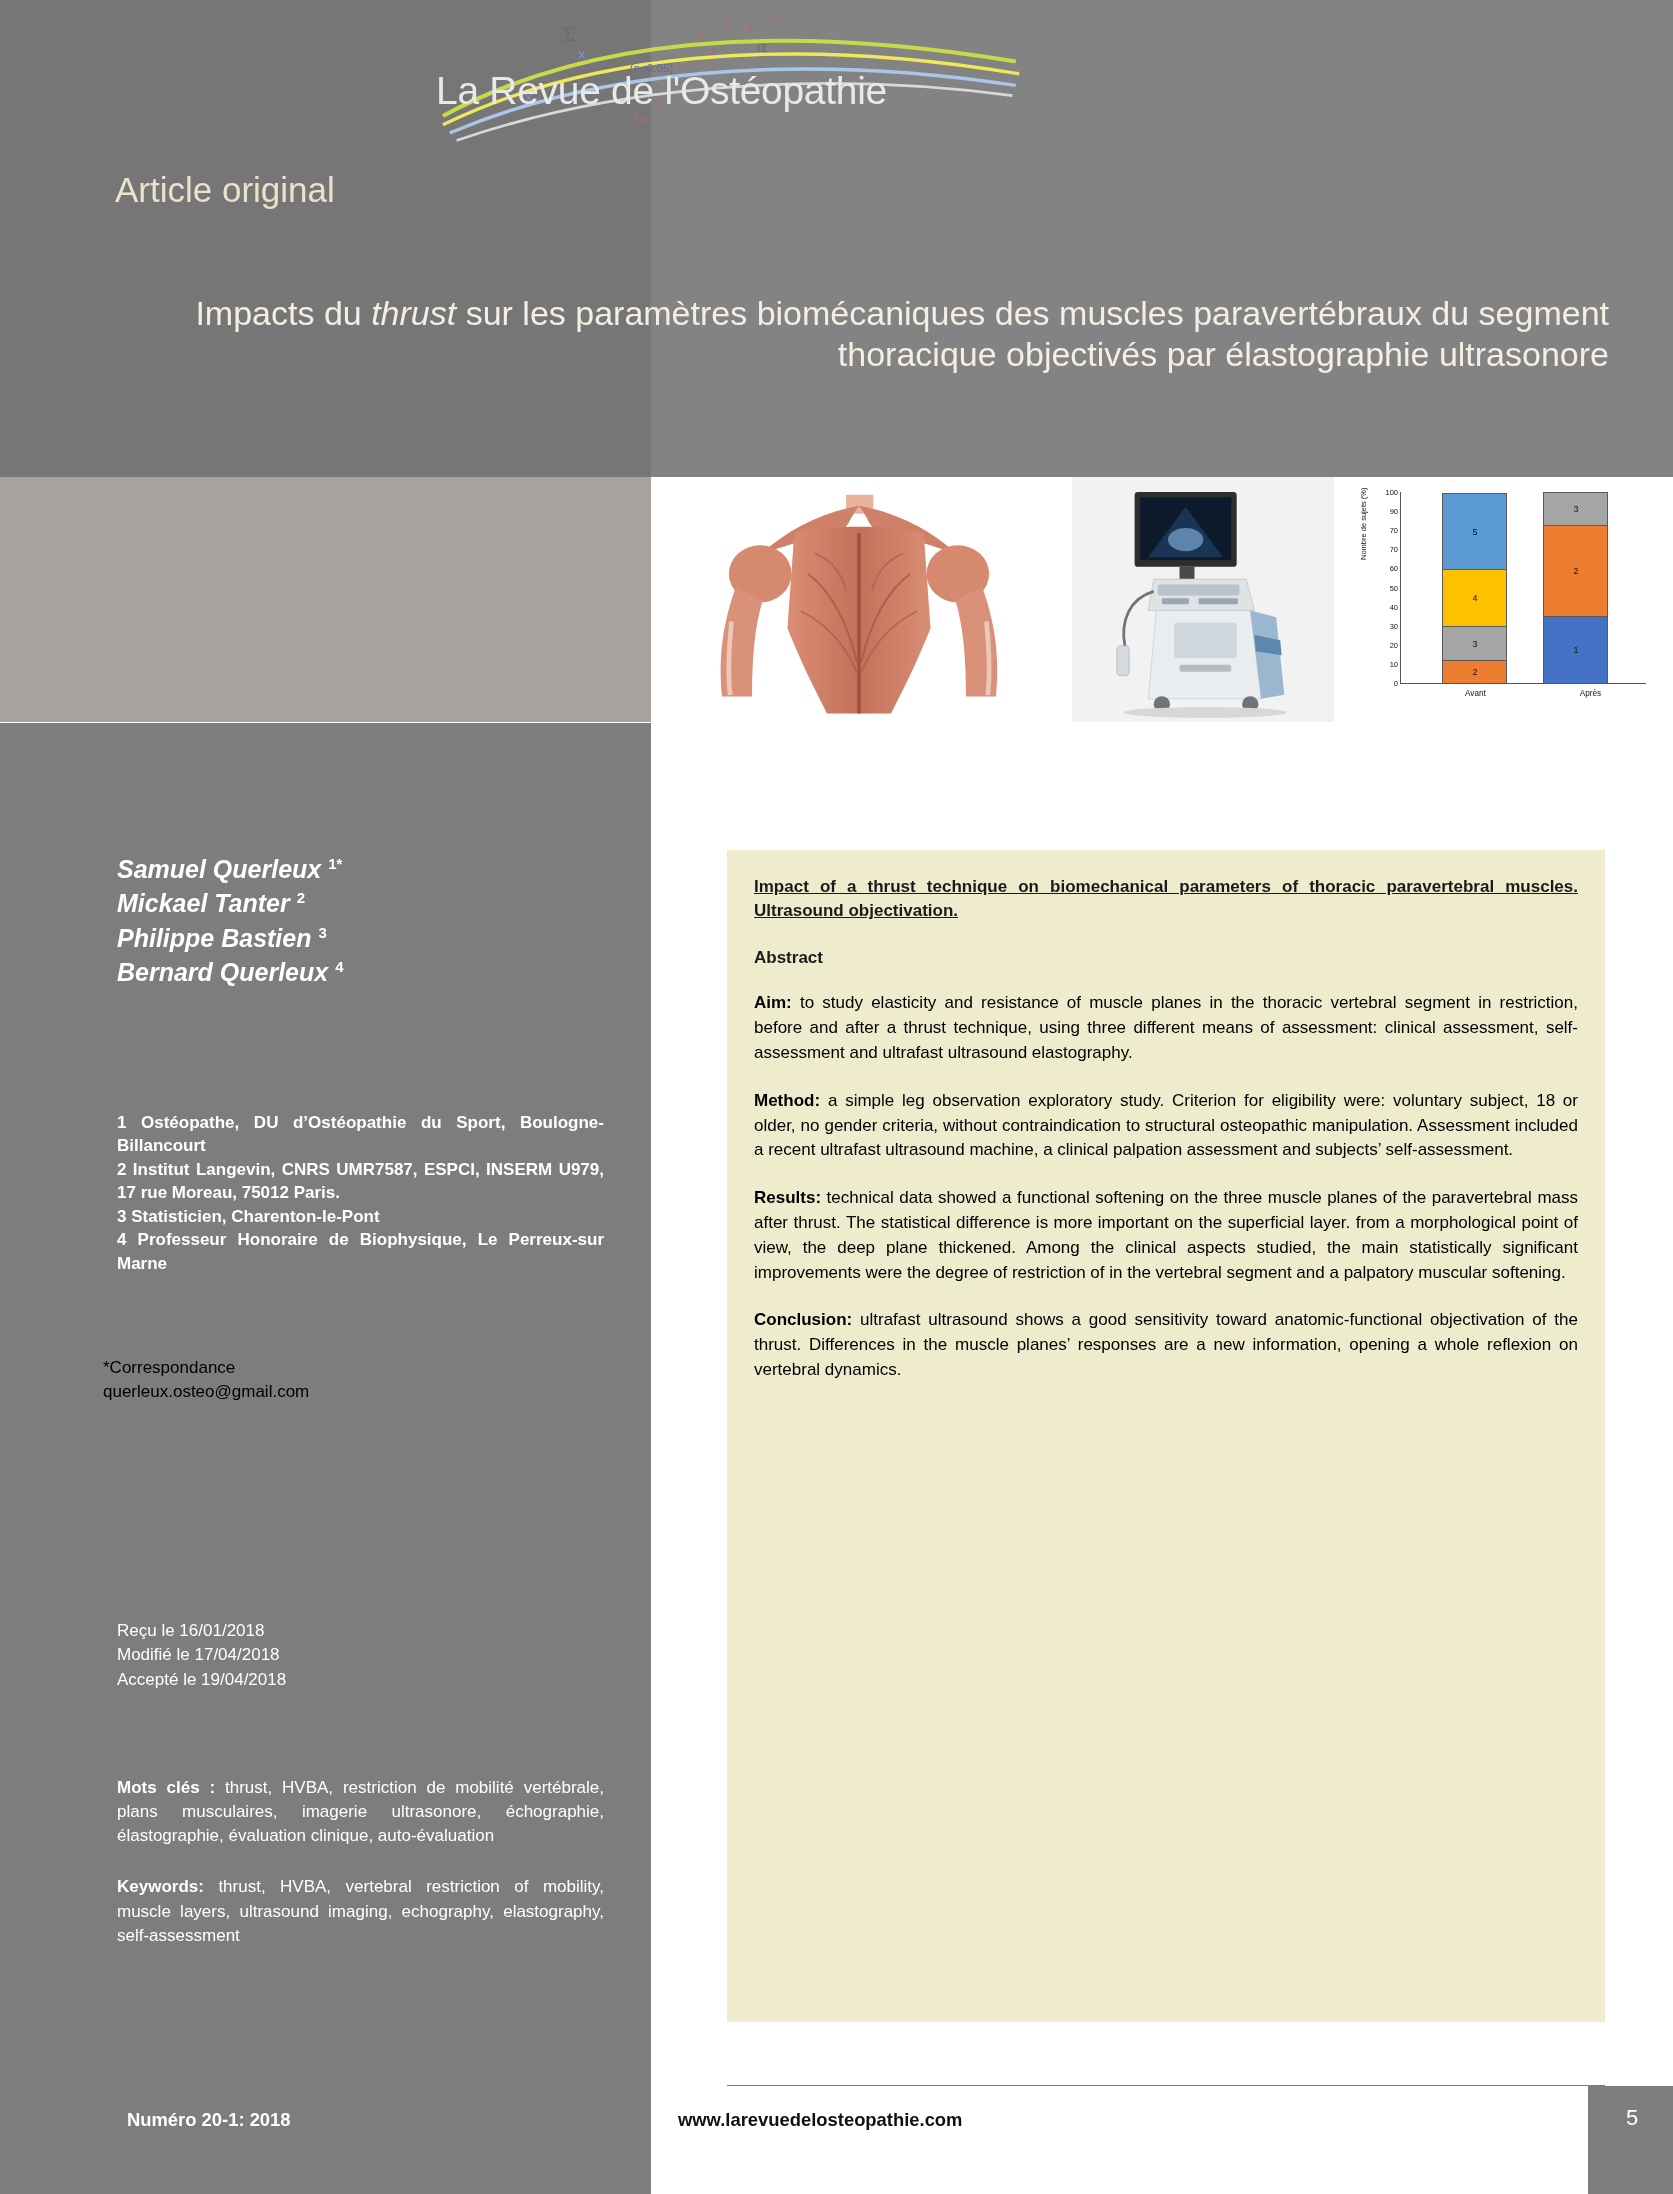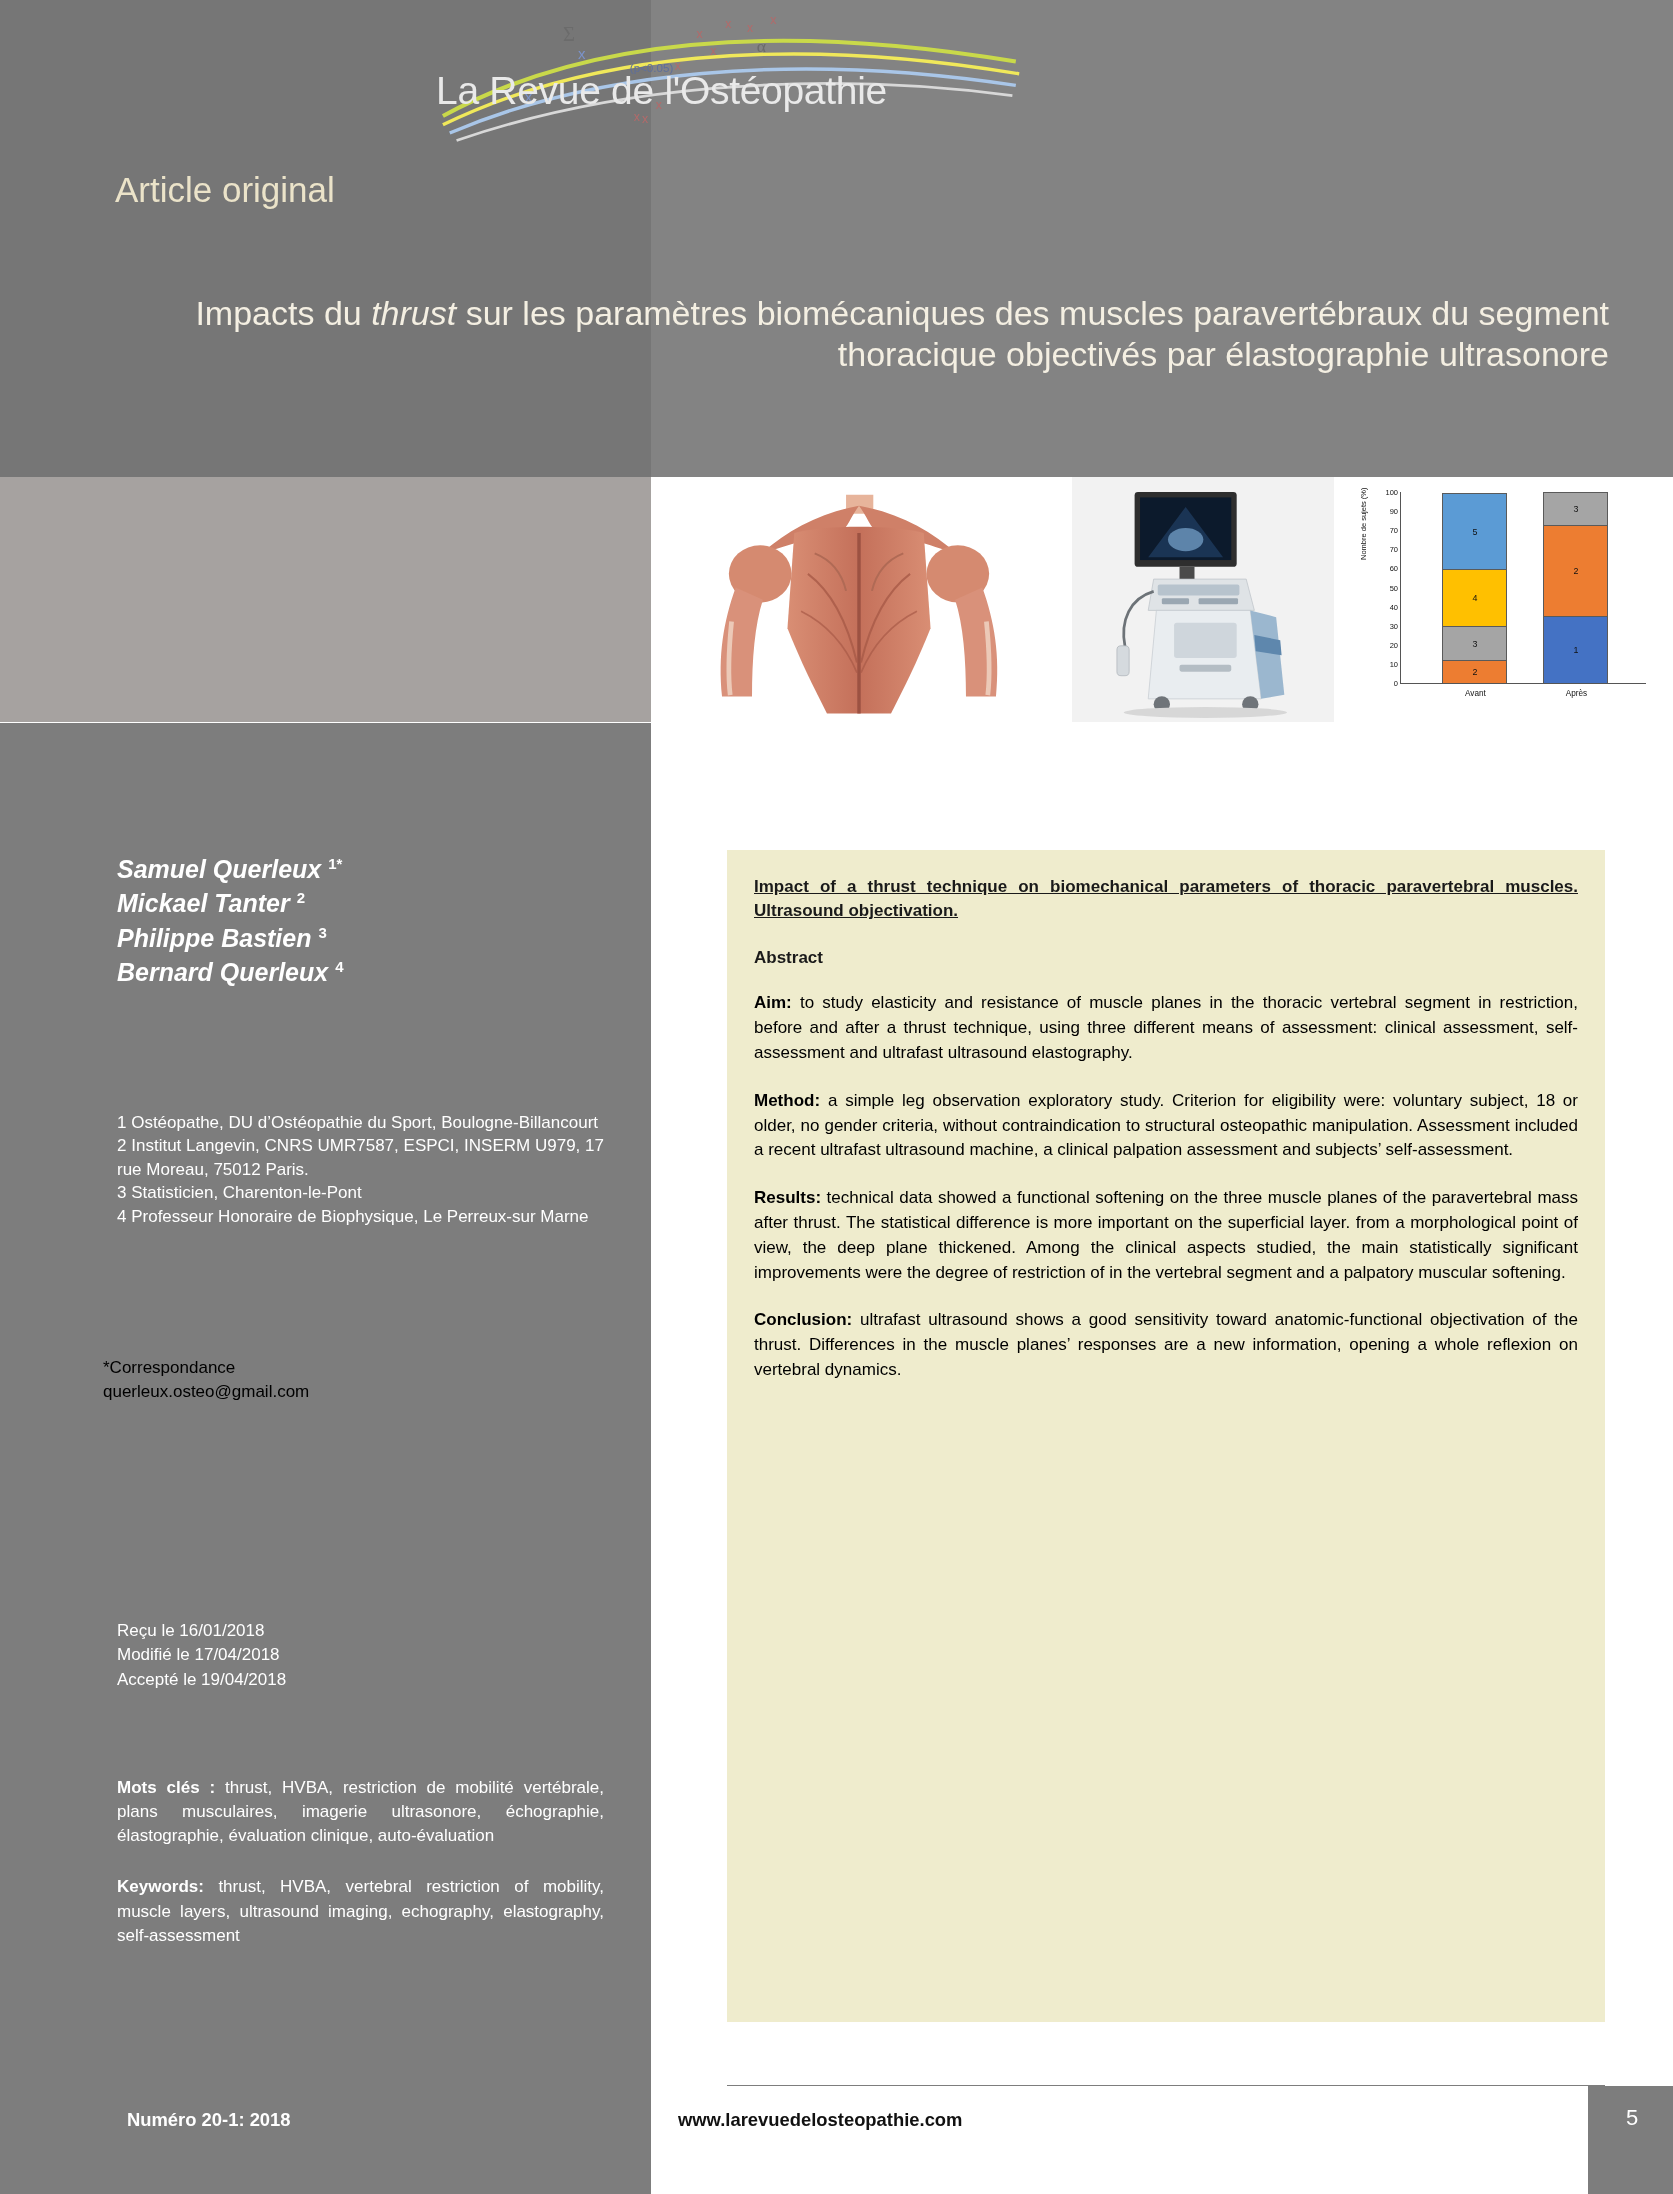--- a/index.html
+++ b/index.html
@@ -242,21 +242,21 @@
   .affils {
     position: absolute;
     left: 117px;
     top: 1111px;
     width: 487px;
     font-size: 17px;
     line-height: 1.38;
     color: #ffffff;
     text-align: justify;
   }
-  .affils p { margin: 0; }
+  .affils p { margin: 0; font-weight: bold; }
   .affils .block { margin-bottom: 0; }
 
   .correspondence {
     position: absolute;
     left: 103px;
     top: 1356px;
     width: 487px;
     font-size: 17px;
     line-height: 1.4;
     color: #000000;
@@ -536,21 +536,21 @@
           <div class="seg" style="height:23px;background:#ed7d31;">2</div>
         </div>
 
         <div class="bar" style="left:142px;">
           <div class="seg" style="height:33px;background:#a5a5a5;">3</div>
           <div class="seg" style="height:91px;background:#ed7d31;">2</div>
           <div class="seg" style="height:67px;background:#4472c4;">1</div>
         </div>
 
         <div class="xtick" style="left:33px;">Avant</div>
-        <div class="xtick" style="left:134px;">Après</div>
+        <div class="xtick" style="left:148px;">Après</div>
       </div>
     </div>
   </div>
 </div>
 
 <div class="lower">
   <div class="lower-left"></div>
   <div class="lower-right"></div>
 </div>
 <div class="white-gap"></div>

